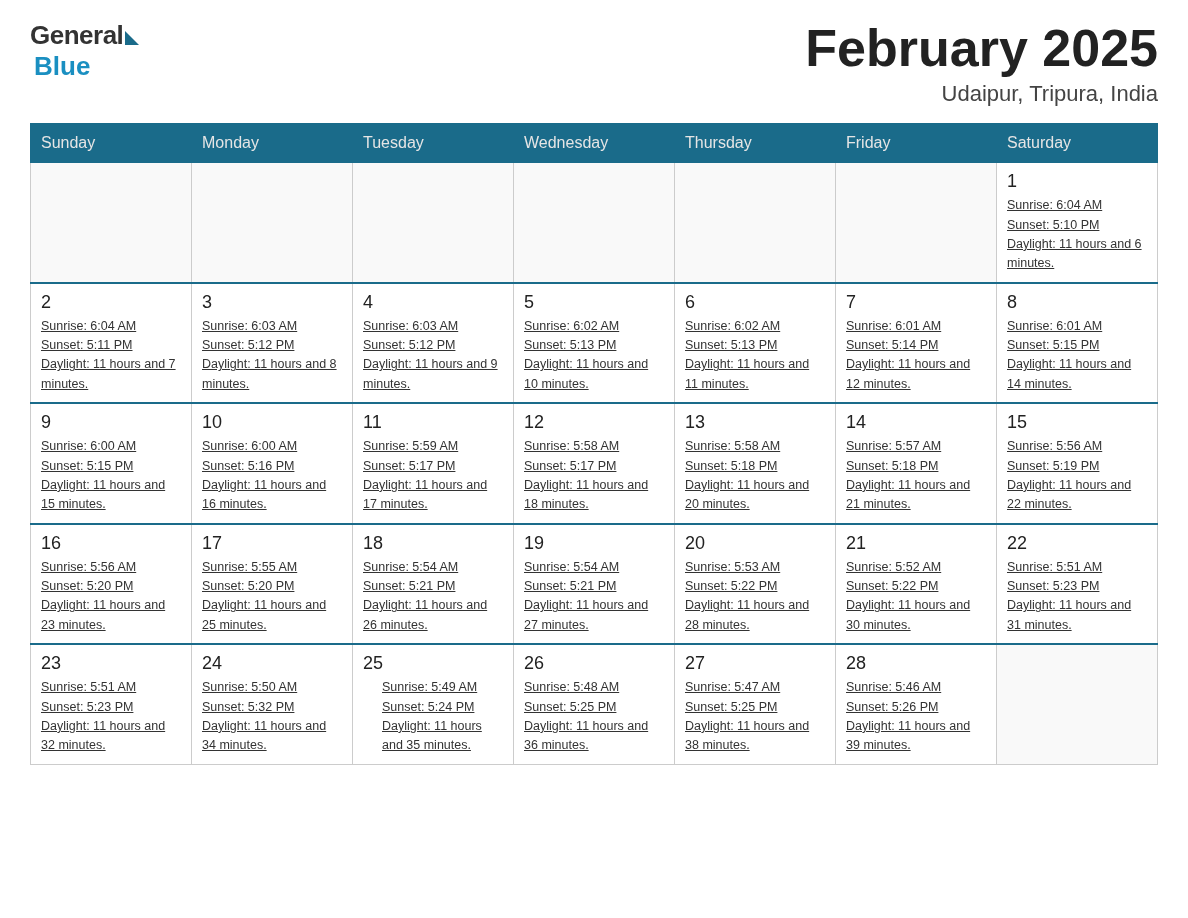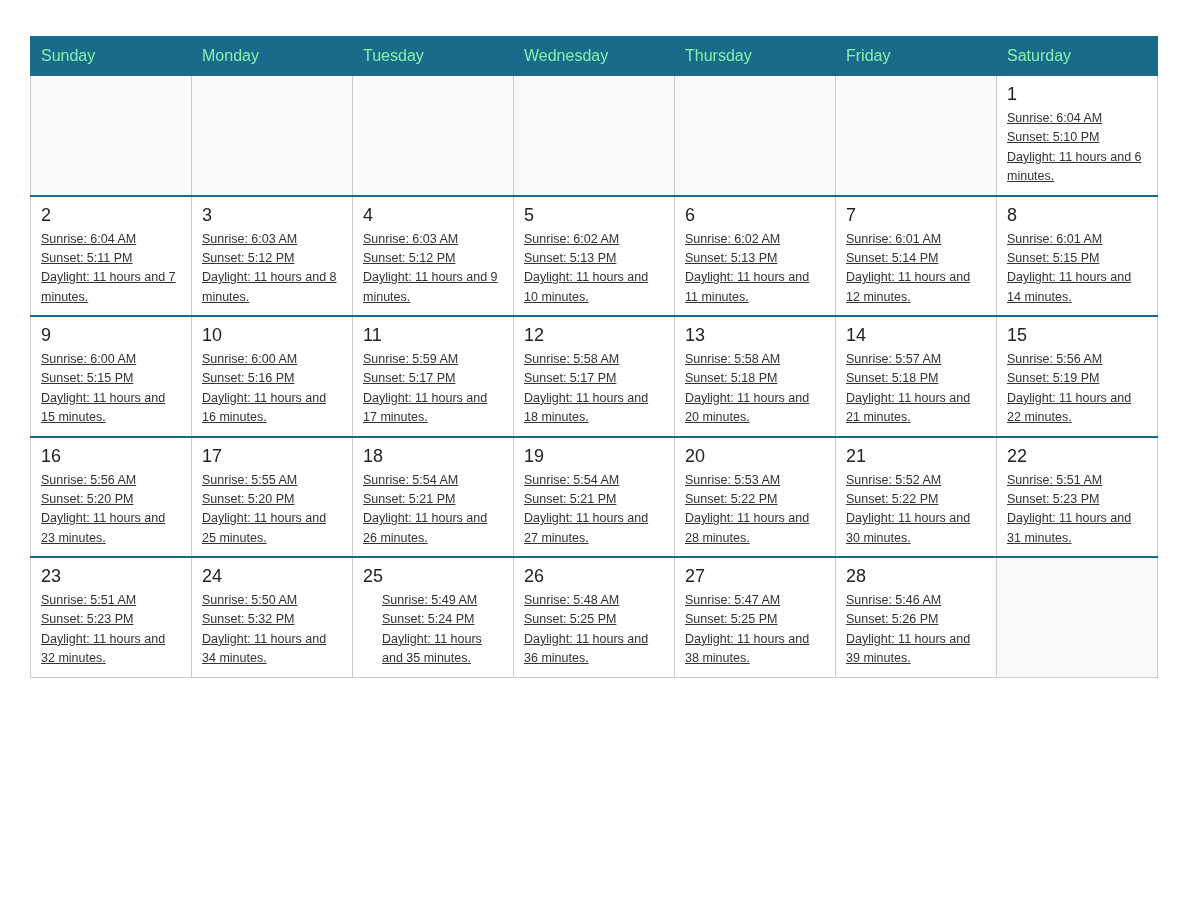--- a/index.html
+++ b/index.html
@@ -61,21 +61,21 @@
       color: #444;
       margin-top: 4px;
     }
     .calendar-table {
       width: 100%;
       border-collapse: collapse;
       table-layout: fixed;
     }
     .calendar-table thead tr th {
       background-color: #1a6b8a;
-      color: #86efac;
+      color: #e5e5e5;
       text-align: left;
       padding: 10px 10px;
       font-size: 16px;
       font-weight: normal;
       border: 1px solid #1a6b8a;
     }
     .calendar-table tbody tr td {
       vertical-align: top;
       border: 1px solid #ccc;
       padding: 8px 10px;
@@ -98,20 +98,33 @@
       text-decoration: underline;
     }
     .row-separator td {
       border-top: 2px solid #1a6b8a !important;
     }
   </style>
 </head>
 <body>
 
 <div class="header-area">
+  <div class="logo">
+    <div class="logo-top">
+      <span class="logo-general">General</span>
+      <div class="logo-arrow"></div>
+    </div>
+    <div style="display:flex; align-items:center; margin-left:2px;">
+      <span class="logo-blue">Blue</span>
+    </div>
+  </div>
+  <div class="title-area">
+    <div class="month-title">February 2025</div>
+    <div class="subtitle">Udaipur, Tripura, India</div>
+  </div>
 </div>
 
 <table class="calendar-table">
   <thead>
     <tr>
     <th>Sunday</th>
         <th>Monday</th>
         <th>Tuesday</th>
         <th>Wednesday</th>
         <th>Thursday</th>

